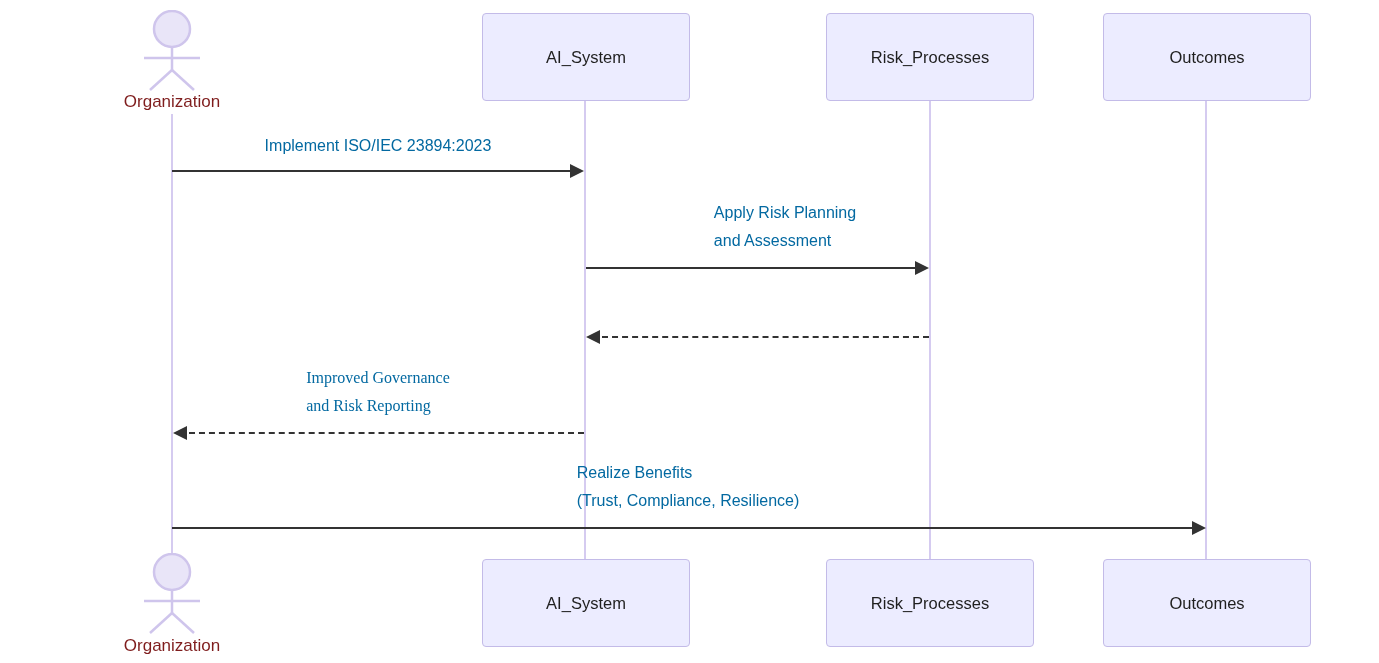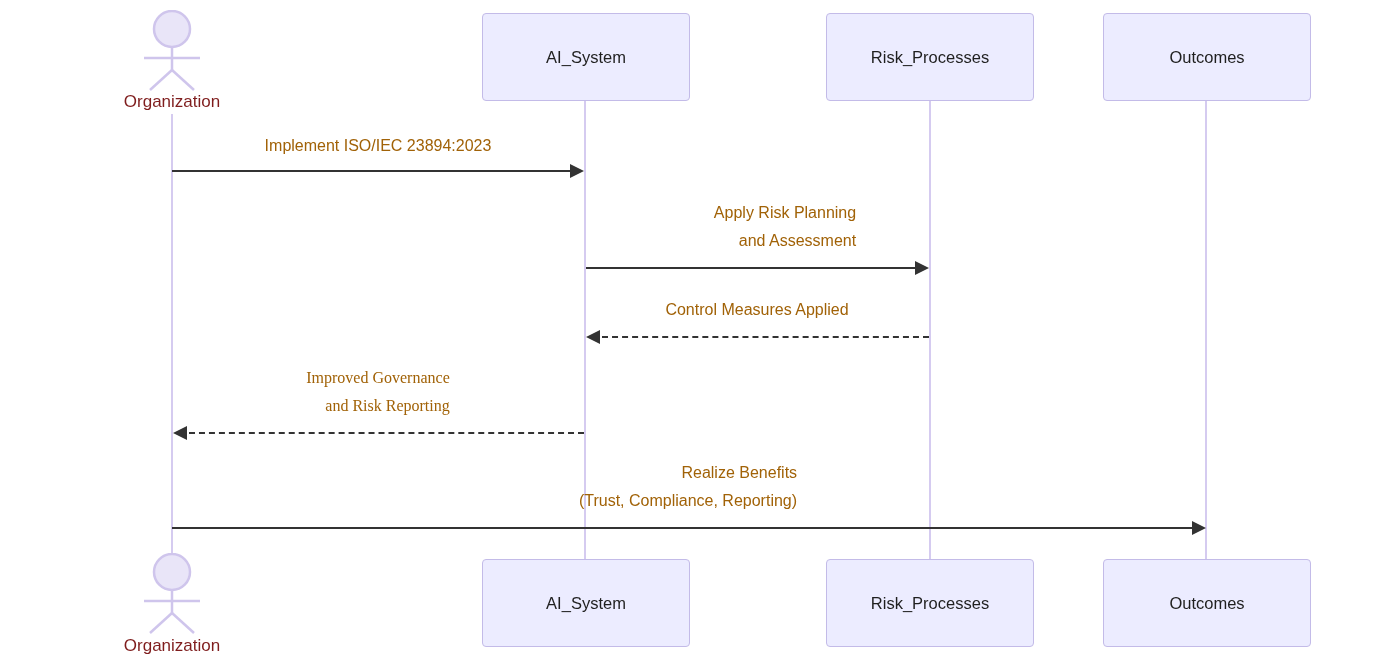--- a/index.html
+++ b/index.html
@@ -61,24 +61,24 @@
     width: 0;
     height: 0;
     border-top: 7px solid transparent;
     border-bottom: 7px solid transparent;
   }
   .arrowhead.right { border-left: 14px solid #333333; }
   .arrowhead.left  { border-right: 14px solid #333333; }
   .msg-label {
     position: absolute;
     transform: translateX(-50%);
-    text-align: right;
+    text-align: left;
     font-size: 16px;
     line-height: 28px;
-    color: #a16207;
+    color: #0369a1;
     white-space: pre-line;
   }
 </style>
 </head>
 <body>
 
 <div class="canvas">
 
   <div class="lifeline" style="left:171px; top:114px; height:439px;"></div>
   <div class="lifeline" style="left:584px; top:101px; height:458px;"></div>
@@ -125,27 +125,26 @@
 
   <div class="msg-label" style="left:378px; top:132px;">Implement ISO/IEC 23894:2023</div>
   <div class="msg-line solid" style="left:172px; top:170px; width:400px;"></div>
   <div class="arrowhead right" style="left:570px; top:164px;"></div>
 
   <div class="msg-label" style="left:757px; top:199px;margin-left:28px;">Apply Risk Planning
 and Assessment</div>
   <div class="msg-line solid" style="left:586px; top:267px; width:331px;"></div>
   <div class="arrowhead right" style="left:915px; top:261px;"></div>
 
-  <div class="msg-label" style="left:757px; top:296px;">Control Measures Applied</div>
   <div class="msg-line dashed" style="left:602px; top:336px; width:327px;"></div>
   <div class="arrowhead left" style="left:586px; top:330px;"></div>
 
   <div class="msg-label" style="left:378px; top:364px;font-family:Liberation Serif, serif;">Improved Governance
 and Risk Reporting</div>
   <div class="msg-line dashed" style="left:189px; top:432px; width:395px;"></div>
   <div class="arrowhead left" style="left:173px; top:426px;"></div>
 
   <div class="msg-label" style="left:688px; top:459px;">Realize Benefits
-(Trust, Compliance, Reporting)</div>
+(Trust, Compliance, Resilience)</div>
   <div class="msg-line solid" style="left:172px; top:527px; width:1020px;"></div>
   <div class="arrowhead right" style="left:1192px; top:521px;"></div>
 
 </div>
 
 </body></html>

